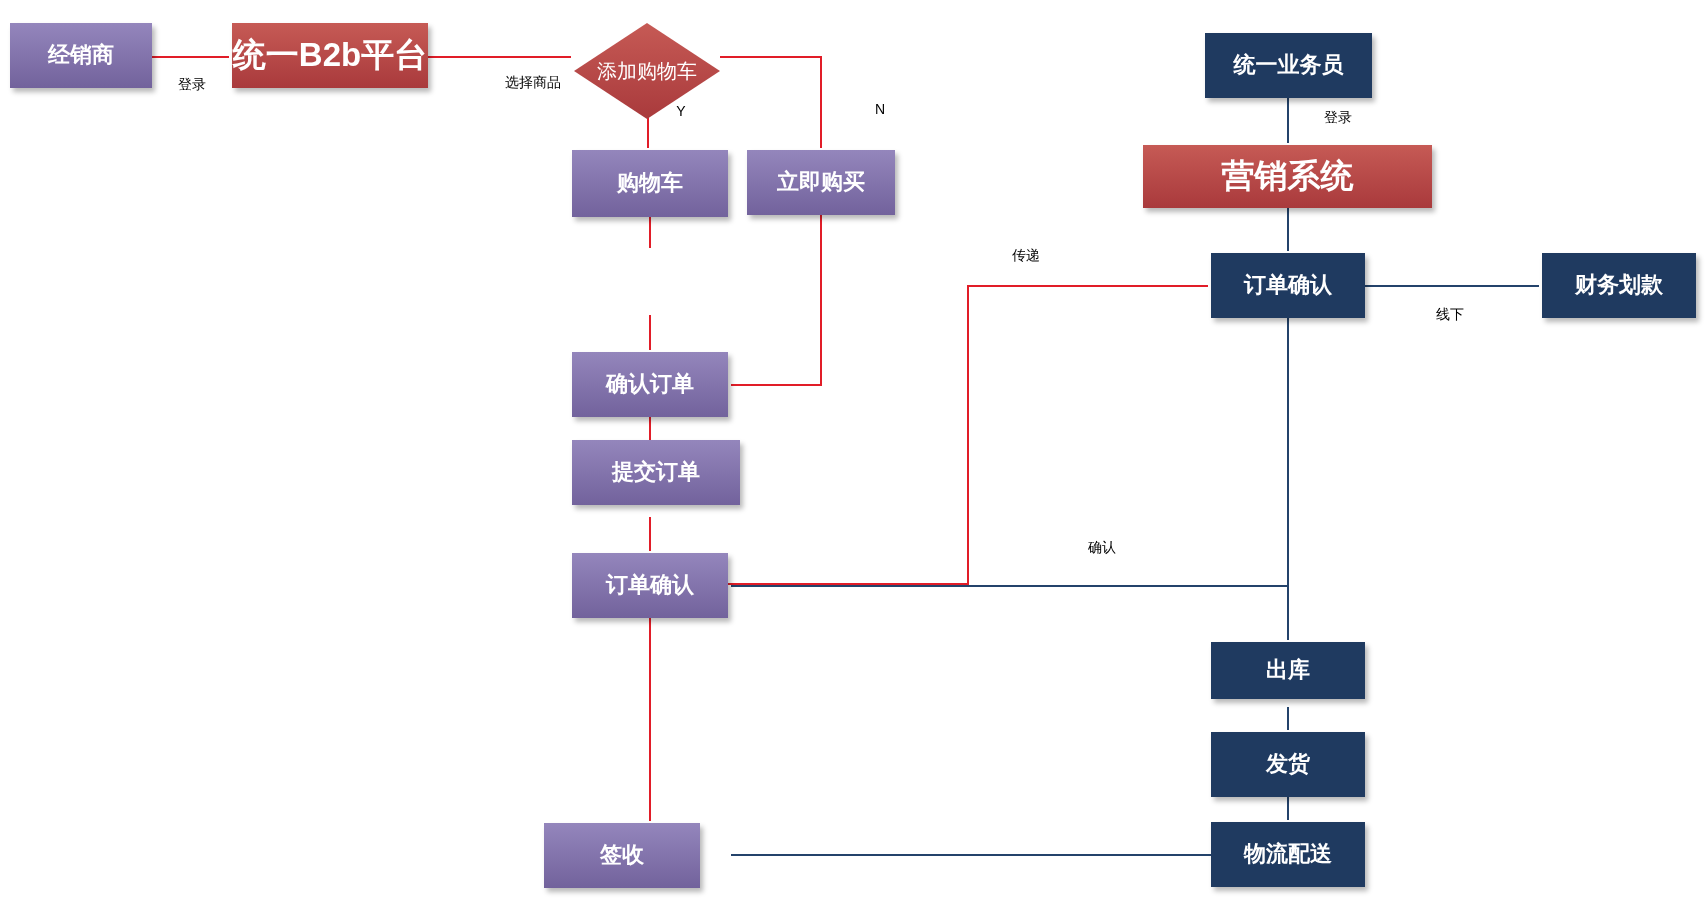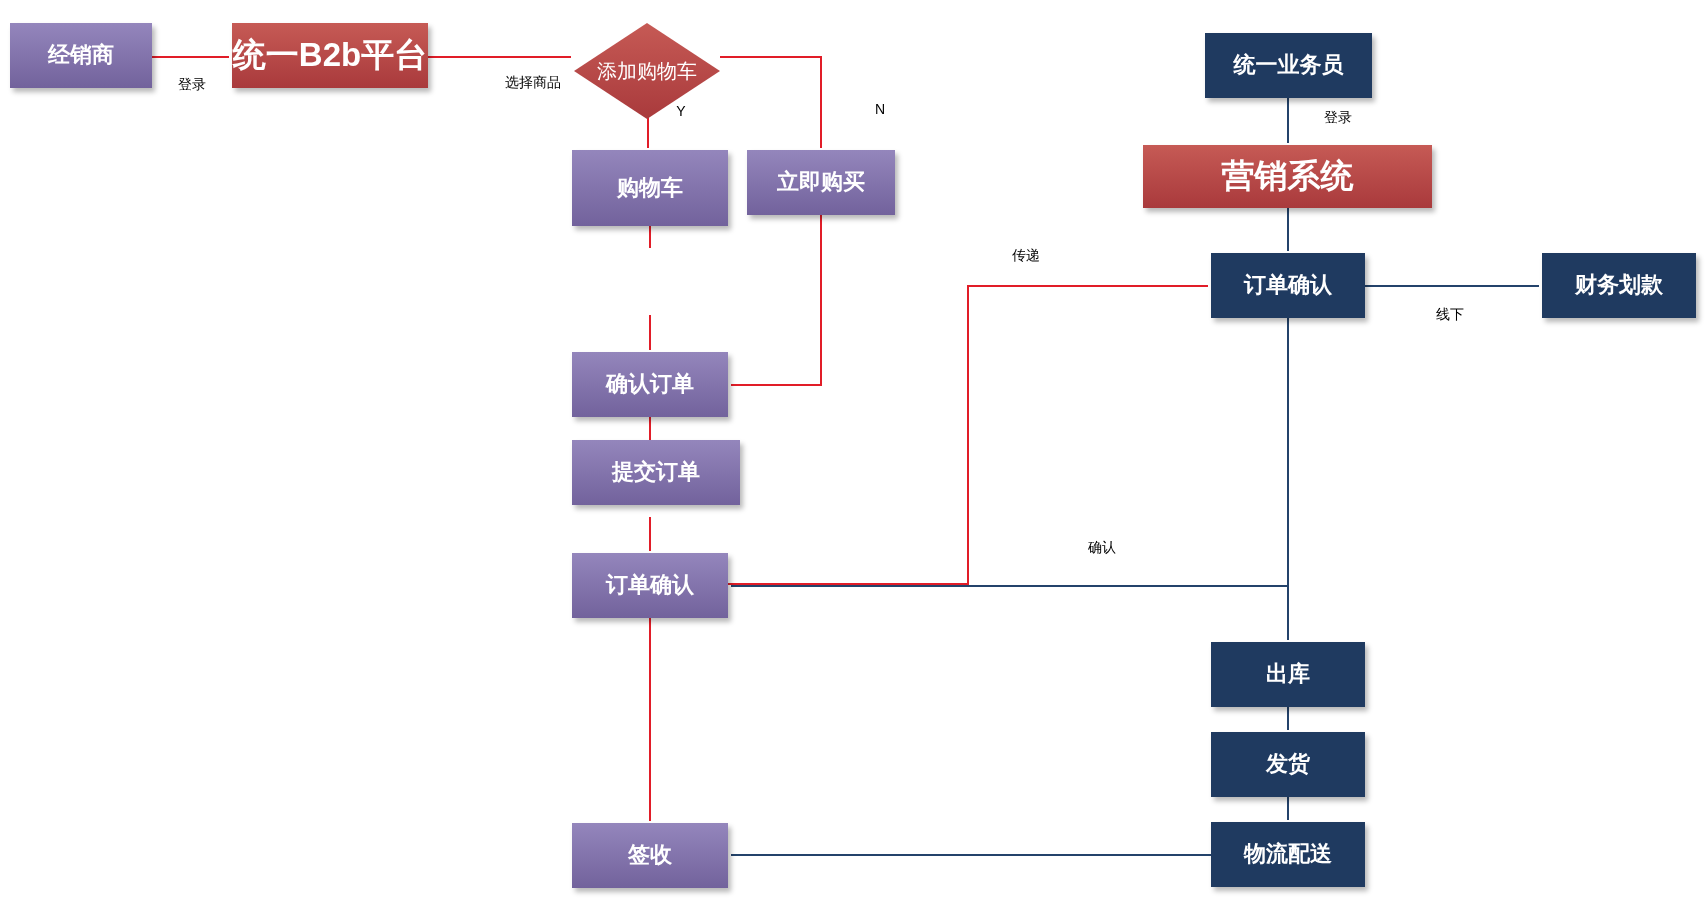--- a/index.html
+++ b/index.html
@@ -82,62 +82,62 @@
   </div>
 
   <div class="node red big" style="left:232px;top:23px;width:196px;height:65px">
     <span>统一B2b平台</span>
   </div>
 
   <div class="diamond" style="left:574px;top:23px;width:146px;height:96px">
     <span>添加购物车</span>
   </div>
 
-  <div class="node purple" style="left:572px;top:150px;width:156px;height:76px">
+  <div class="node purple" style="left:572px;top:150px;width:156px;height:67px">
     <span>购物车</span>
   </div>
 
   <div class="node purple" style="left:747px;top:150px;width:148px;height:65px">
     <span>立即购买</span>
   </div>
 
 
   <div class="node purple" style="left:572px;top:352px;width:156px;height:65px">
     <span>确认订单</span>
   </div>
 
   <div class="node purple" style="left:572px;top:440px;width:168px;height:65px">
     <span>提交订单</span>
   </div>
 
   <div class="node purple" style="left:572px;top:553px;width:156px;height:65px">
     <span>订单确认</span>
   </div>
 
-  <div class="node purple" style="left:572px;top:823px;width:156px;height:65px">
+  <div class="node purple" style="left:544px;top:823px;width:156px;height:65px">
     <span>签收</span>
   </div>
 
   <div class="node navy" style="left:1205px;top:33px;width:167px;height:65px">
     <span>统一业务员</span>
   </div>
 
   <div class="node red big" style="left:1143px;top:145px;width:289px;height:63px">
     <span>营销系统</span>
   </div>
 
   <div class="node navy" style="left:1211px;top:253px;width:154px;height:65px">
     <span>订单确认</span>
   </div>
 
   <div class="node navy" style="left:1542px;top:253px;width:154px;height:65px">
     <span>财务划款</span>
   </div>
 
-  <div class="node navy" style="left:1211px;top:642px;width:154px;height:65px">
+  <div class="node navy" style="left:1211px;top:642px;width:154px;height:57px">
     <span>出库</span>
   </div>
 
   <div class="node navy" style="left:1211px;top:732px;width:154px;height:65px">
     <span>发货</span>
   </div>
 
   <div class="node navy" style="left:1211px;top:822px;width:154px;height:65px">
     <span>物流配送</span>
   </div>

